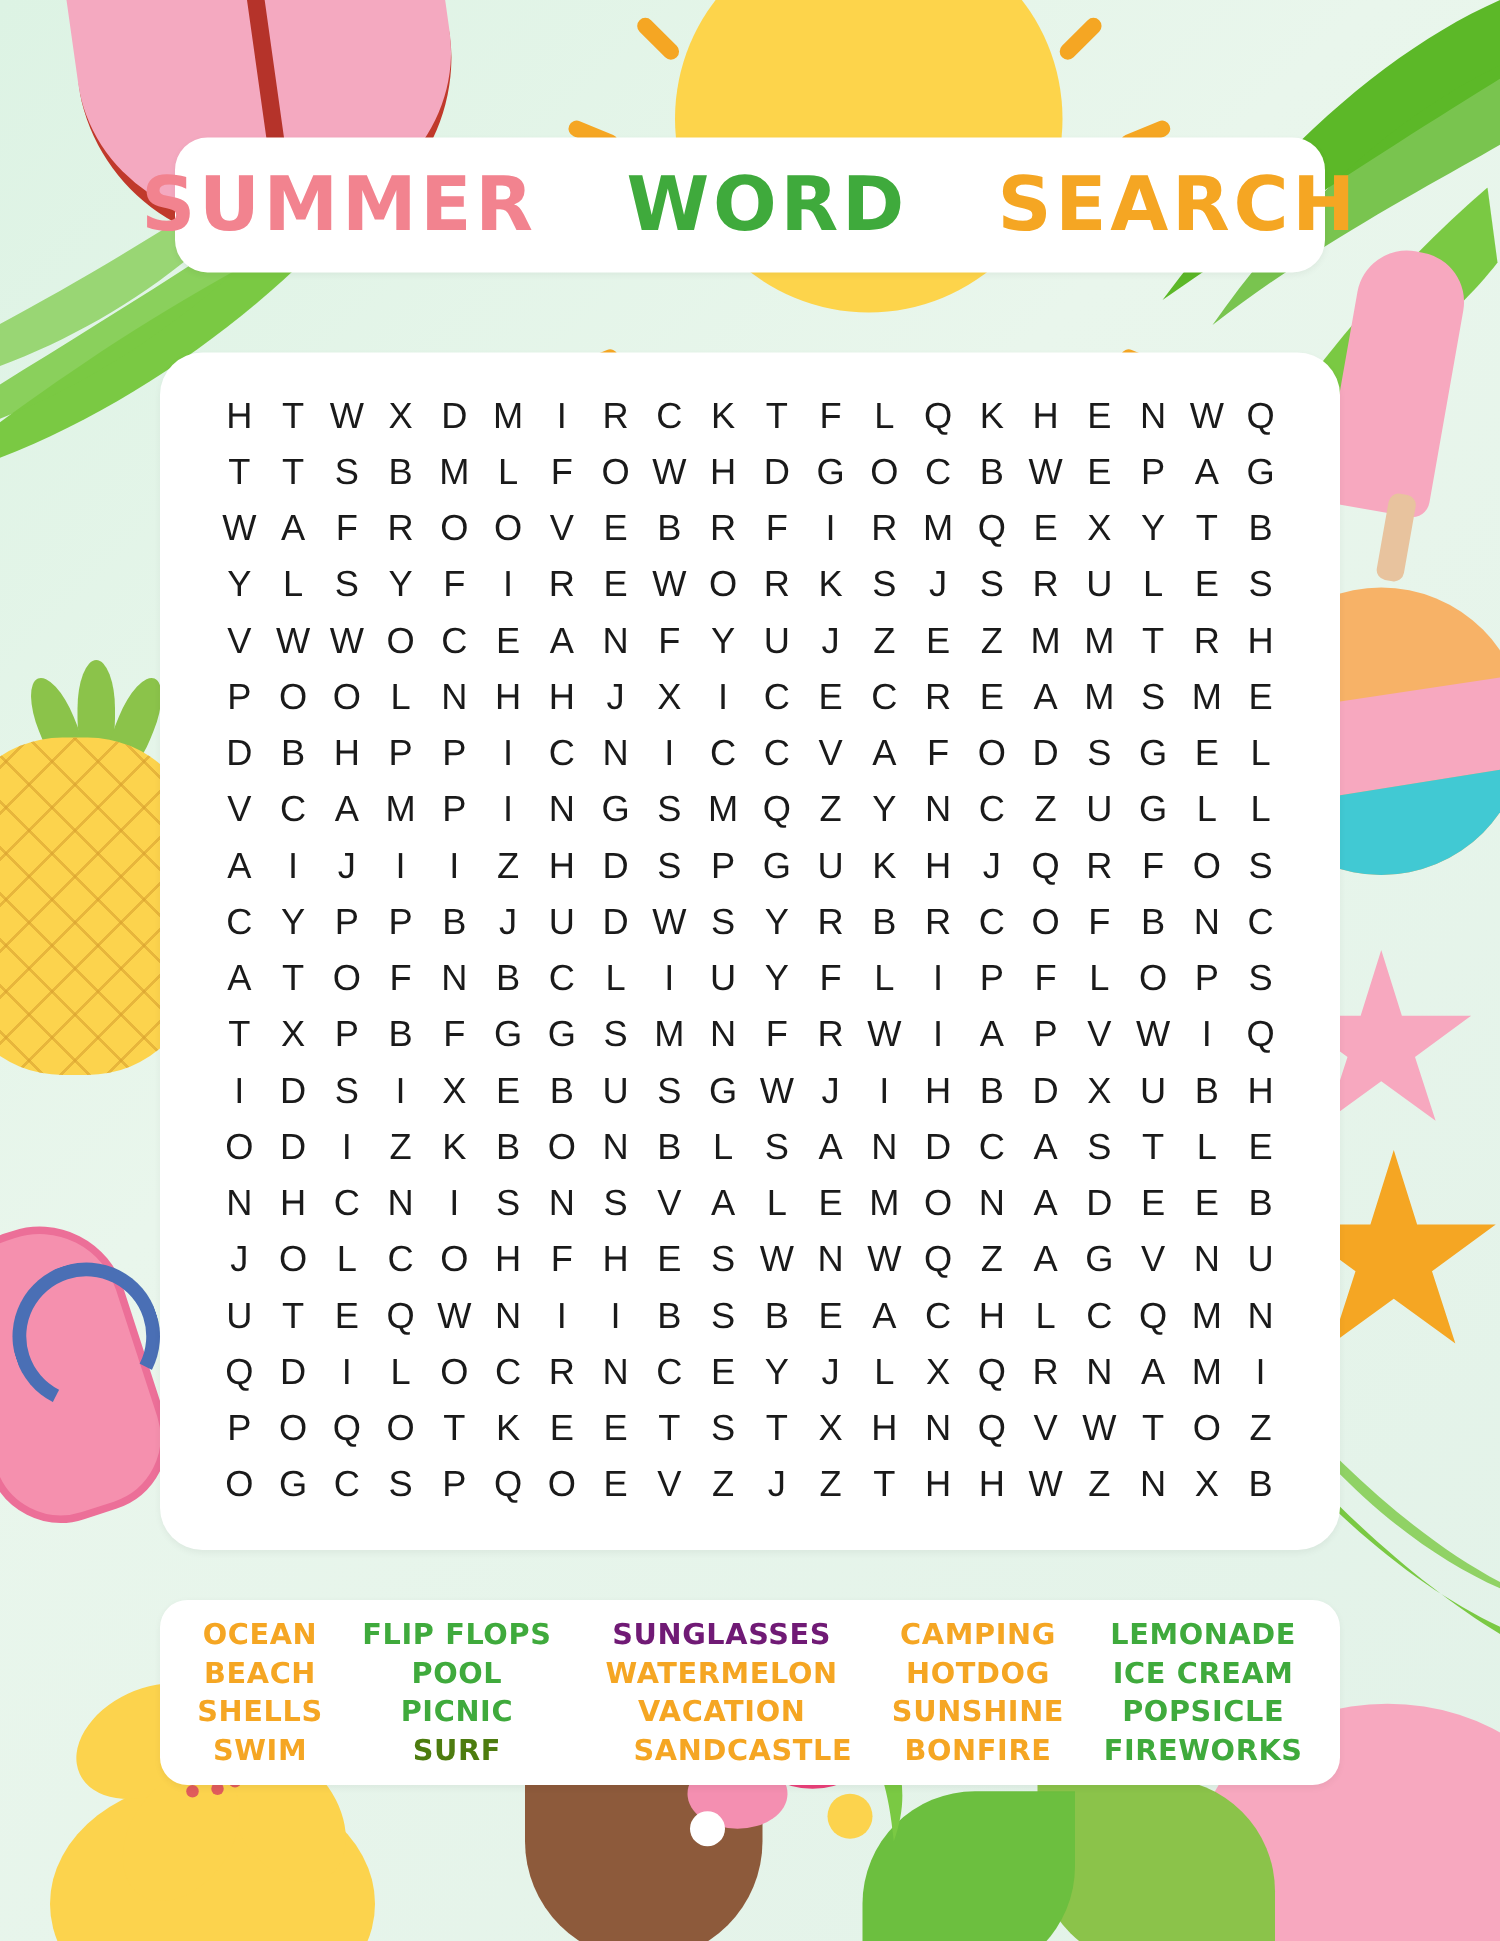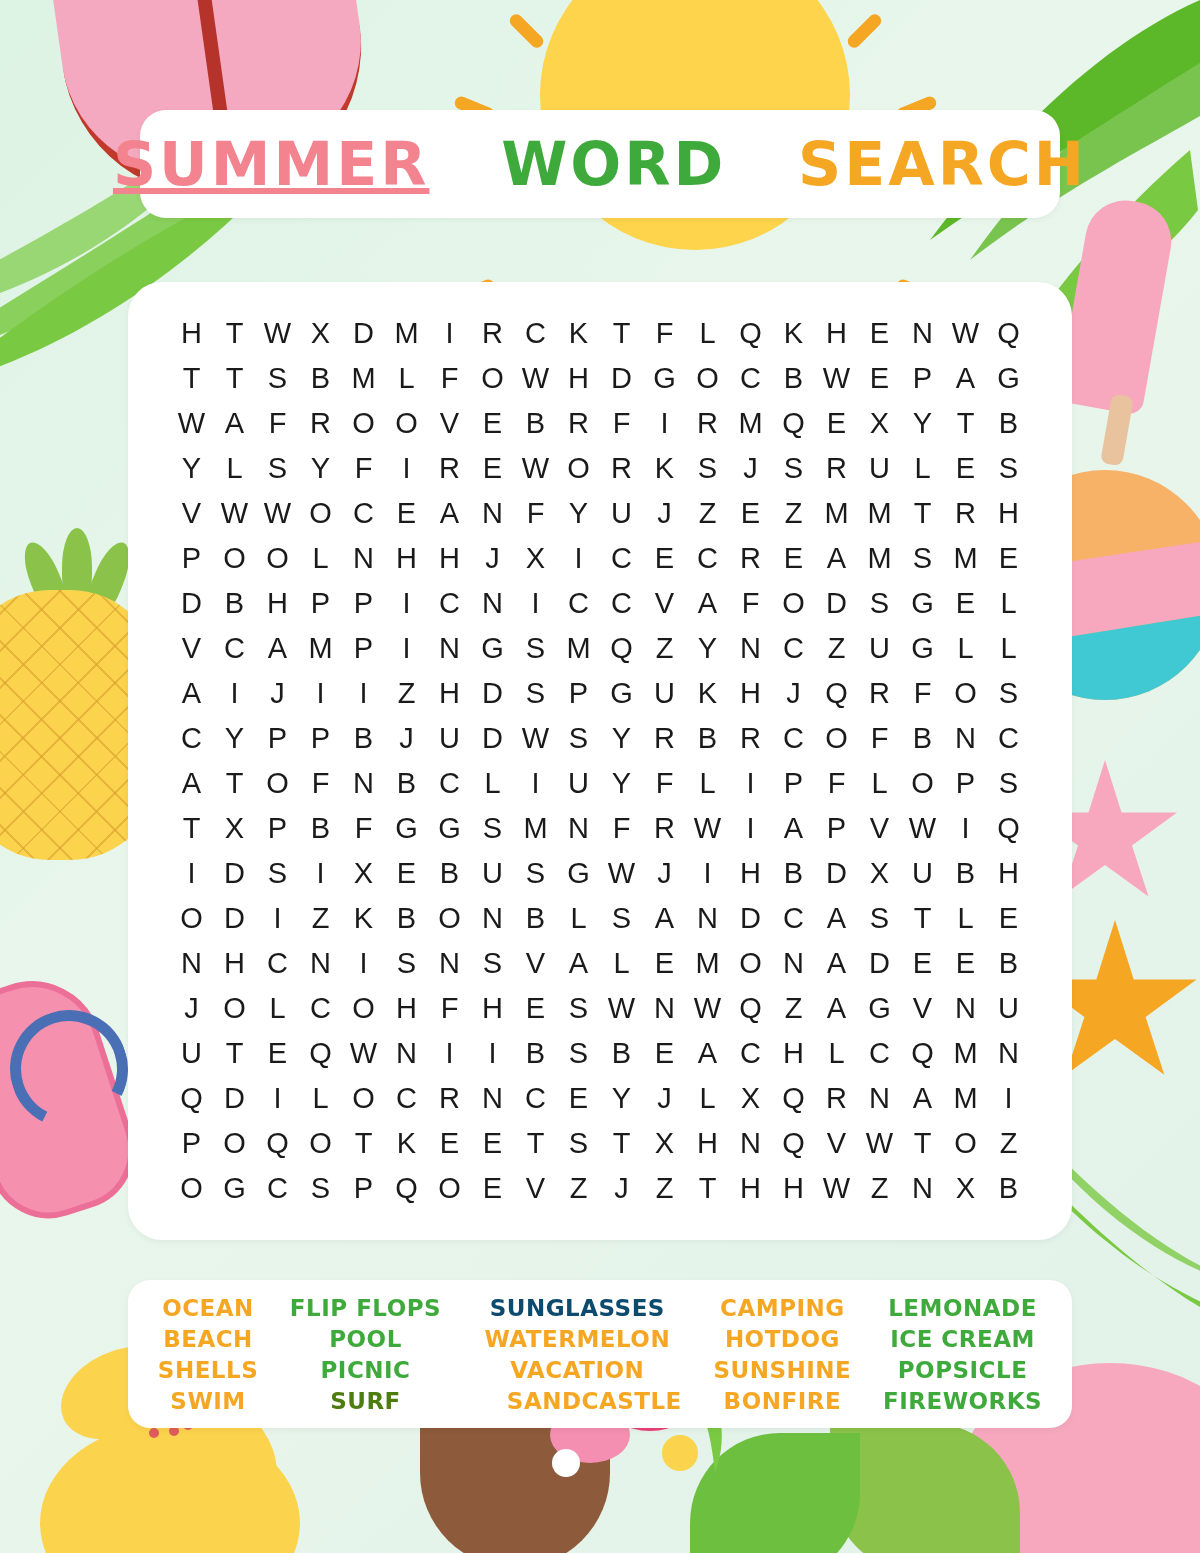--- a/index.html
+++ b/index.html
@@ -187,21 +187,21 @@
     justify-content: center;
     box-shadow: 0 2px 6px rgba(0,0,0,.05);
   }
   .title {
     font-family: "DejaVu Sans", sans-serif;
     font-weight: bold;
     font-size: 60px;
     letter-spacing: 3px;
     white-space: nowrap;
   }
-  .title .w1 { color: #f2838f; text-decoration: underline; }
+  .title .w1 { color: #f2838f; }
   .title .w2 { color: #3faa3c; margin-top: 48px; }
   .title .w3 { color: #f5a623; }
 
   .grid-card {
     position: absolute;
     left: 128px; top: 282px;
     width: 944px; height: 958px;
     background: #ffffff;
     border-radius: 34px;
     box-shadow: 0 2px 6px rgba(0,0,0,.05);
@@ -781,21 +781,21 @@
       <div class="word" style="color: rgb(245, 166, 35);">SHELLS</div>
       <div class="word" style="color: rgb(245, 166, 35);">SWIM</div>
     </div>
     <div class="word-col">
       <div class="word" style="color: rgb(63, 170, 60);">FLIP FLOPS</div>
       <div class="word" style="color: rgb(63, 170, 60);">POOL</div>
       <div class="word" style="color: rgb(63, 170, 60);">PICNIC</div>
       <div class="word" style="color: #4d7c0f;">SURF</div>
     </div>
     <div class="word-col">
-      <div class="word" style="color: #0c4a6e;">SUNGLASSES</div>
+      <div class="word" style="color: #701a75;">SUNGLASSES</div>
       <div class="word" style="color: rgb(245, 166, 35);">WATERMELON</div>
       <div class="word" style="color: rgb(245, 166, 35);">VACATION</div>
       <div class="word" style="color: rgb(245, 166, 35); margin-left: 34px;">SANDCASTLE</div>
     </div>
     <div class="word-col">
       <div class="word" style="color: rgb(245, 166, 35);">CAMPING</div>
       <div class="word" style="color: rgb(245, 166, 35);">HOTDOG</div>
       <div class="word" style="color: rgb(245, 166, 35);">SUNSHINE</div>
       <div class="word" style="color: rgb(245, 166, 35);">BONFIRE</div>
     </div>

